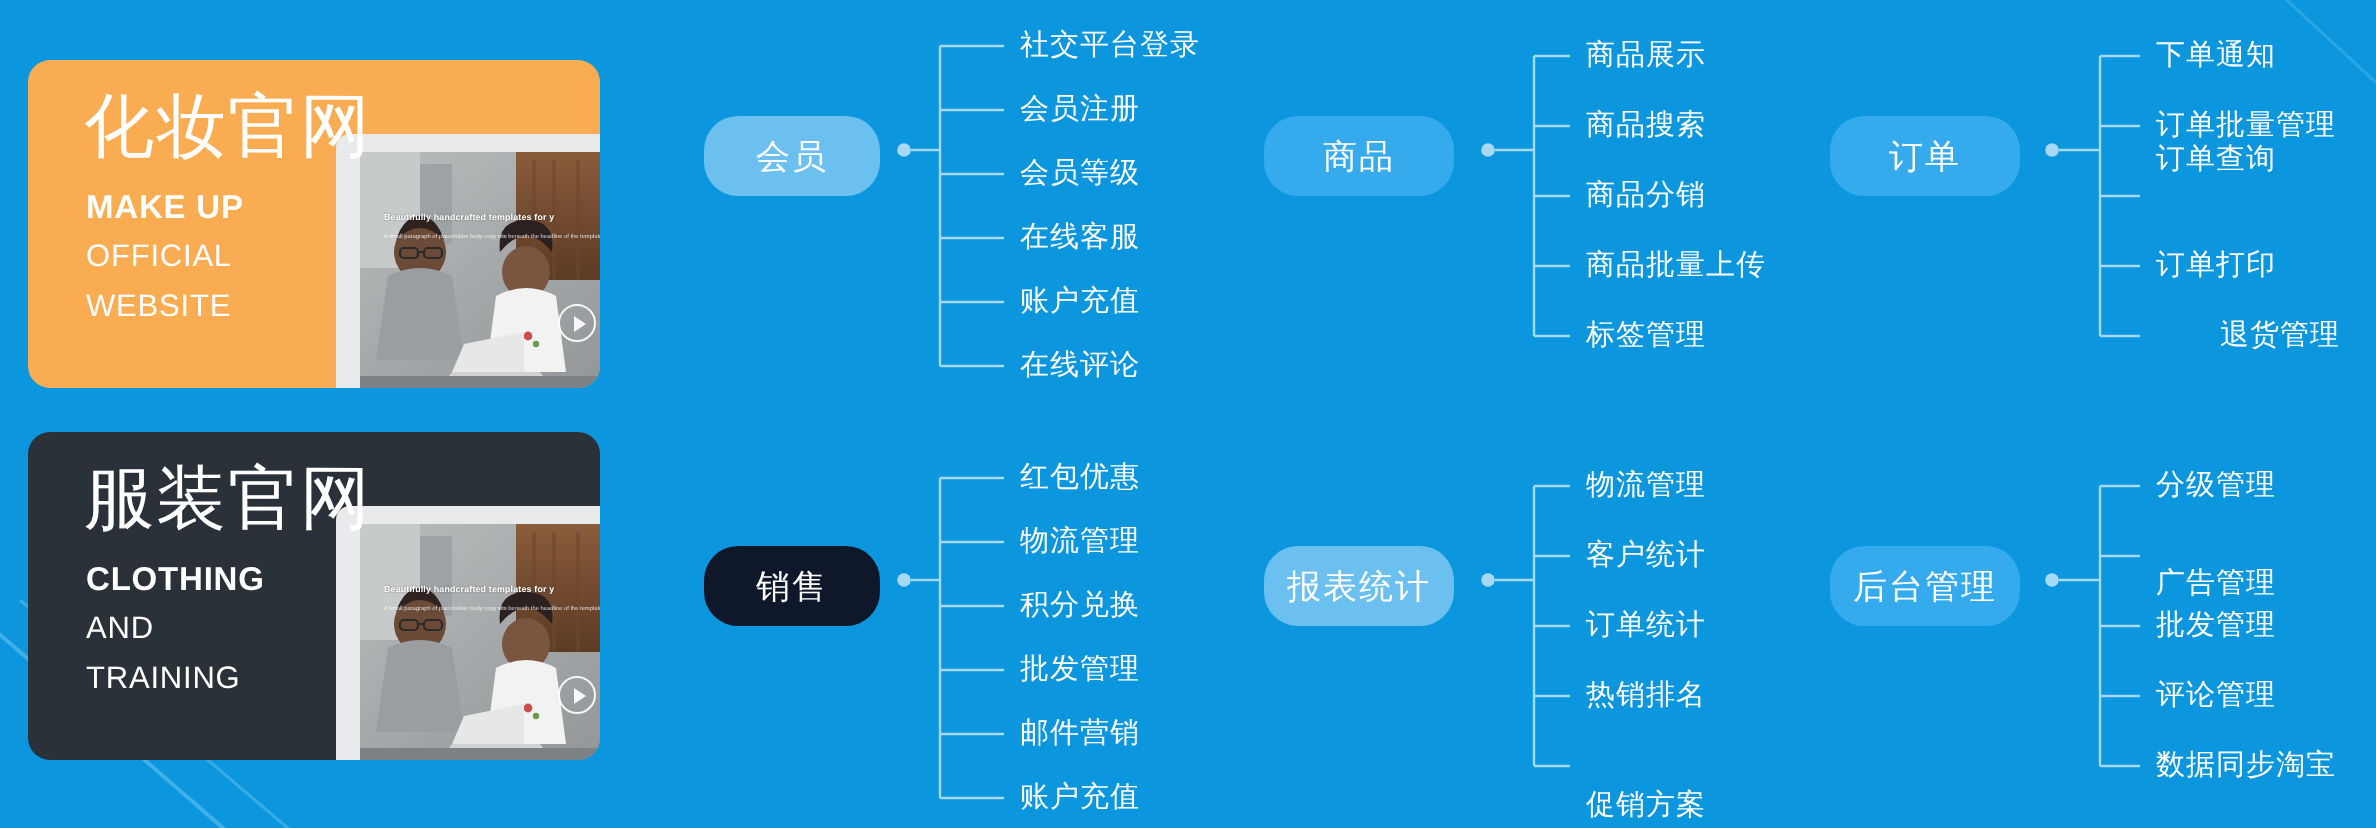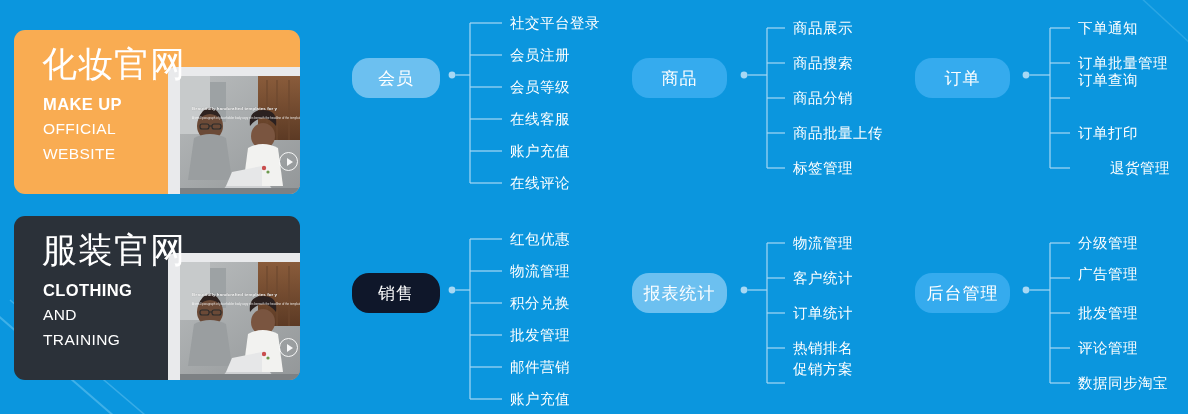--- a/index.html
+++ b/index.html
@@ -325,37 +325,37 @@
           <line x1="767" y1="243" x2="785" y2="243" stroke="#a7d8f4" stroke-width="1.2"></line>
           <line x1="767" y1="278" x2="785" y2="278" stroke="#a7d8f4" stroke-width="1.2"></line>
           <line x1="767" y1="313" x2="785" y2="313" stroke="#a7d8f4" stroke-width="1.2"></line>
           <line x1="767" y1="348" x2="785" y2="348" stroke="#a7d8f4" stroke-width="1.2"></line>
           <line x1="767" y1="383" x2="785" y2="383" stroke="#a7d8f4" stroke-width="1.2"></line>
         </svg>
         <div class="leaf" style="left: 793px; top: 235px;">物流管理</div>
         <div class="leaf" style="left: 793px; top: 270px;">客户统计</div>
         <div class="leaf" style="left: 793px; top: 305px;">订单统计</div>
         <div class="leaf" style="left: 793px; top: 340px;">热销排名</div>
-        <div class="leaf" style="left: 793px; top: 361px;">促销方案</div>
+        <div class="leaf" style="left: 793px; top: 395px;">促销方案</div>
       </div>
       <div class="branch" style="left: 0px; top: 0px; width: 1188px; height: 414px;">
         <div class="pill" style="left: 915px; top: 273px; width: 95px; background: rgb(53, 171, 238);">
           <span>后台管理</span>
         </div>
         <svg class="conn" width="1188" height="414" viewBox="0 0 1188 414" style="left: 0px; top: 0px;">
           <circle cx="1026" cy="290" r="3.4" fill="#a7d8f4"></circle>
           <line x1="1029.4" y1="290" x2="1050" y2="290" stroke="#a7d8f4" stroke-width="1.2"></line>
           <line x1="1050" y1="243" x2="1050" y2="383" stroke="#a7d8f4" stroke-width="1.2"></line>
           <line x1="1050" y1="243" x2="1070" y2="243" stroke="#a7d8f4" stroke-width="1.2"></line>
           <line x1="1050" y1="278" x2="1070" y2="278" stroke="#a7d8f4" stroke-width="1.2"></line>
           <line x1="1050" y1="313" x2="1070" y2="313" stroke="#a7d8f4" stroke-width="1.2"></line>
           <line x1="1050" y1="348" x2="1070" y2="348" stroke="#a7d8f4" stroke-width="1.2"></line>
           <line x1="1050" y1="383" x2="1070" y2="383" stroke="#a7d8f4" stroke-width="1.2"></line>
         </svg>
         <div class="leaf" style="left: 1078px; top: 235px;">分级管理</div>
-        <div class="leaf" style="left: 1078px; top: 266px;">广告管理</div>
+        <div class="leaf" style="left: 1078px; top: 284px;">广告管理</div>
         <div class="leaf" style="left: 1078px; top: 305px;">批发管理</div>
         <div class="leaf" style="left: 1078px; top: 340px;">评论管理</div>
         <div class="leaf" style="left: 1078px; top: 375px;">数据同步淘宝</div>
       </div>
     </div>
 
 </div>
 
 </body></html>

